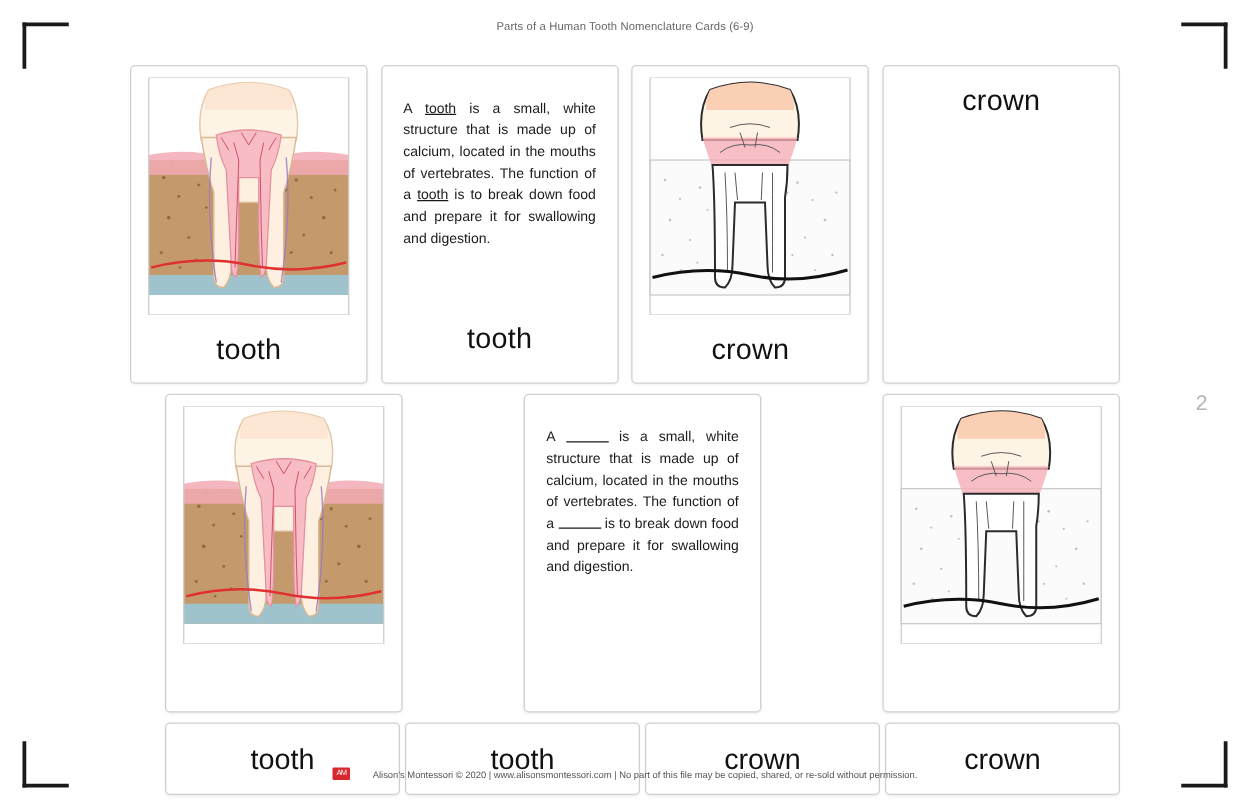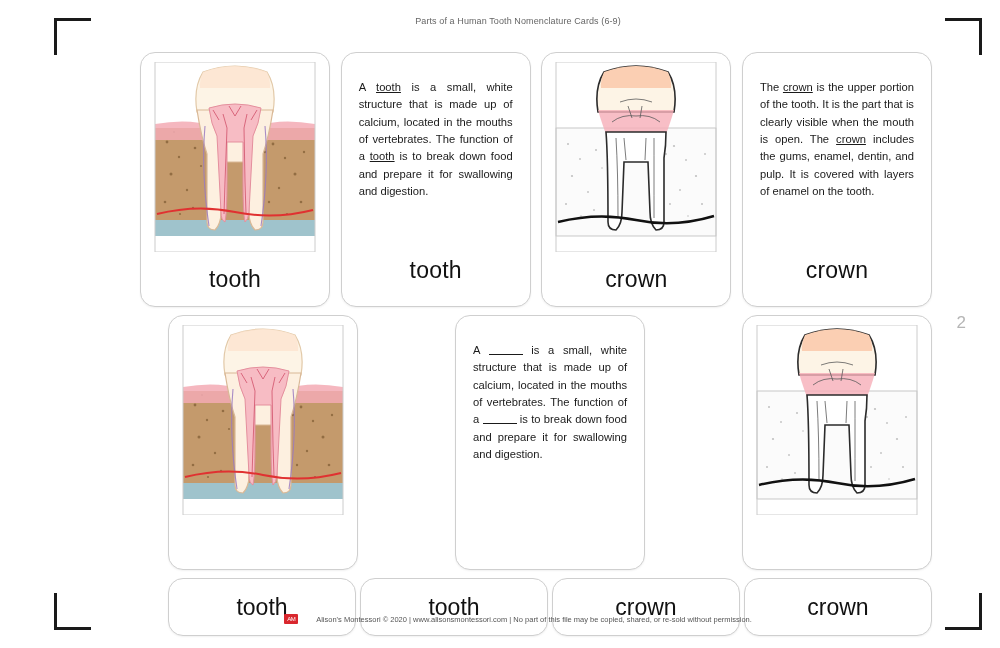--- a/index.html
+++ b/index.html
@@ -11,21 +11,20 @@
     width: 1000px;
     height: 648px;
     font-family: "Liberation Sans", sans-serif;
     position: relative;
     overflow: hidden;
   }
   .page {
     position: absolute;
     inset: 0;
     background: #ffffff;
-    margin-left: 36px;
   }
 
   
   .crop {
     position: absolute;
     width: 34px;
     height: 34px;
     border: 0 solid #1a1a1a;
   }
   .crop.tl { left: 18px;  top: 18px;  border-left-width: 3px; border-top-width: 3px; }
@@ -63,21 +62,21 @@
     display: flex;
     gap: 4px;
     justify-content: space-between;
   }
   .row + .row { margin-top: 8px; padding-left: 28px; }
 
   .card {
     width: 190px;
     box-sizing: border-box;
     border: 1px solid #cfcfcf;
-    border-radius: 15px;
+    border-radius: 4px;
     background: #ffffff;
     box-shadow: 0 1px 2px rgba(0,0,0,0.06);
     position: relative;
   }
 
   .card.picture-card { height: 255px; padding: 6px; }
   .card.text-card    { height: 255px; padding: 0; }
   .card.label-card   { height: 58px; }
 
   
@@ -279,21 +278,20 @@
             </g>
 
             <path d="M8 160 Q48 150 86 158 Q124 166 164 154" stroke="#111111" stroke-width="2.4" fill="none"></path>
             <rect x="6" y="0" width="160" height="190" fill="none" stroke="#cccccc" stroke-width="1"></rect>
           </svg>
         </div>
         <div class="pic-label">crown</div>
       </div>
 
       <div class="card text-card">
-        <div class="text-body">The <u>crown</u> is the upper portion of the tooth. It is the part that is clearly visible when the mouth is open. The <u>crown</u> includes the gums, enamel, dentin, and pulp. It is covered with layers of enamel on the tooth.</div>
         <div class="pic-label">crown</div>
       </div>
     </div>
 
     <div class="row">
 
       <div class="card picture-card">
         <div class="pic-wrap">
           <svg width="172" height="190" viewBox="0 0 172 190">
             <rect x="6" y="0" width="160" height="190" fill="#ffffff"></rect>

